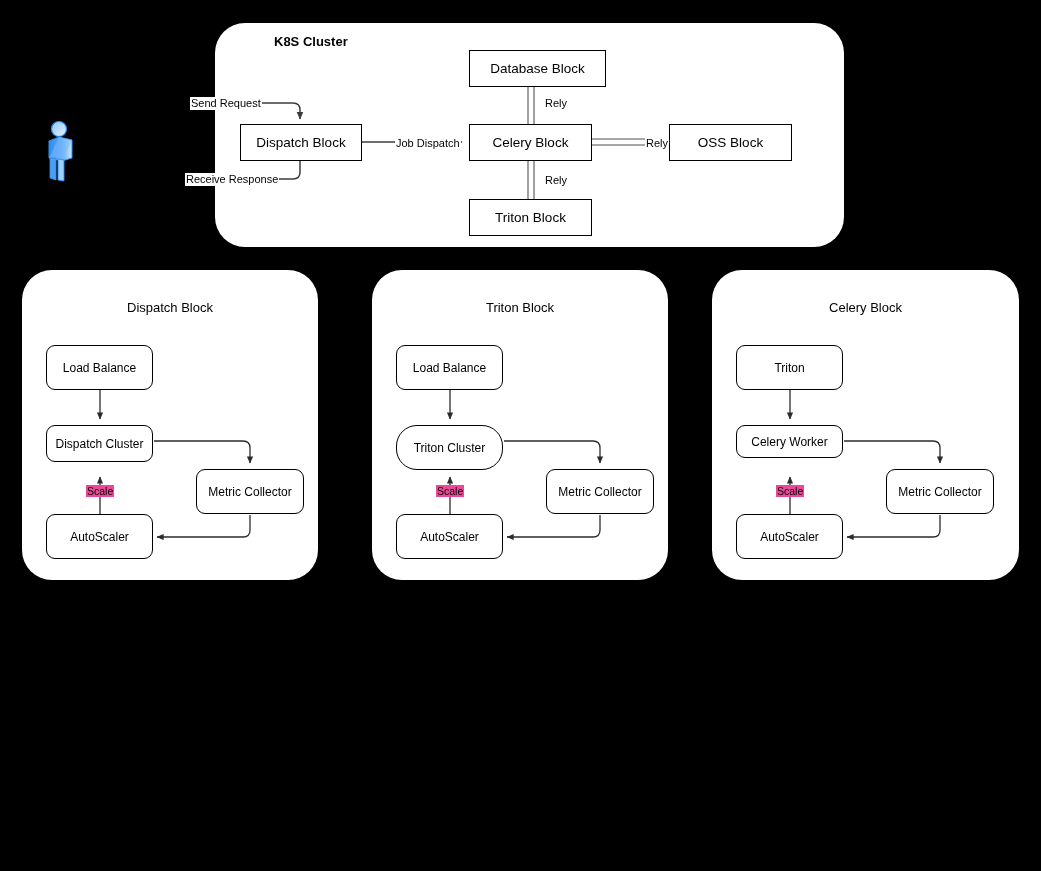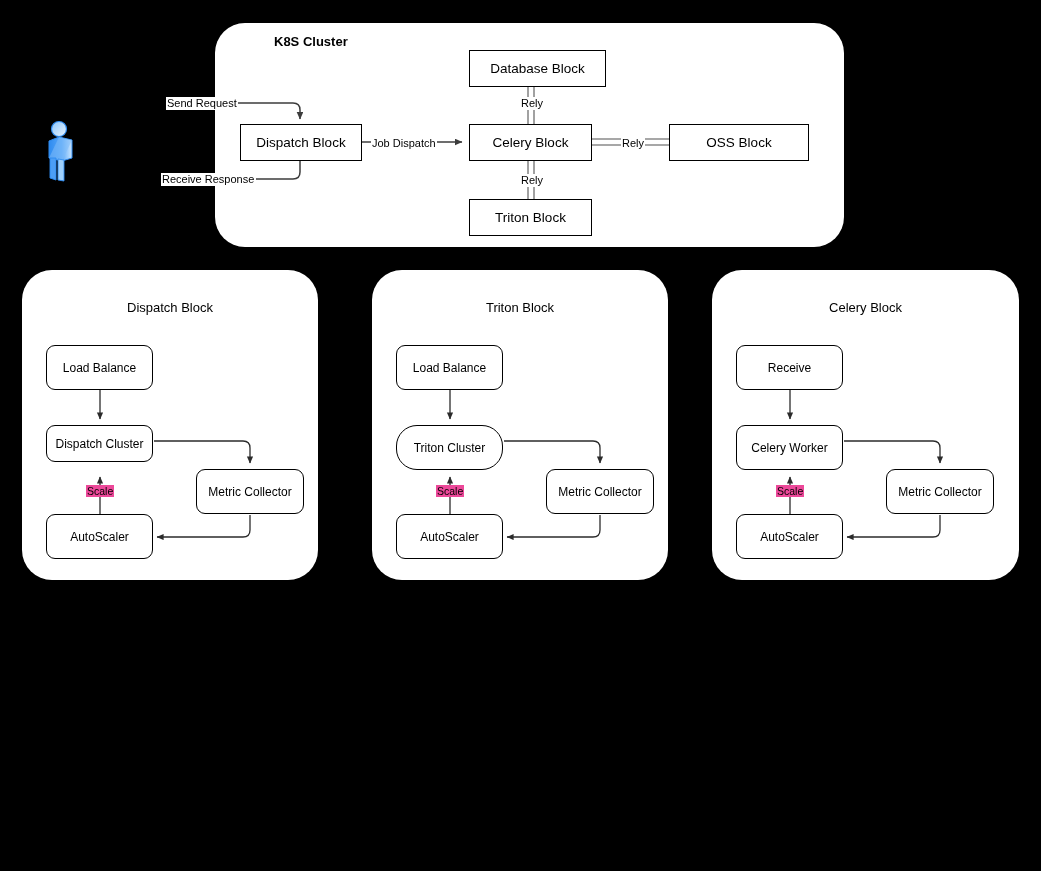--- a/index.html
+++ b/index.html
@@ -70,20 +70,21 @@
 
   
   .edge-label {
     position: absolute;
     background: #ffffff;
     font-size: 11px;
     color: #000000;
     white-space: nowrap;
     line-height: 13px;
     padding: 0 1px;
+    margin-left: 24px;
   }
   .edge-label-sm {
     position: absolute;
     background: #ec4899;
     font-size: 10.5px;
     color: #000000;
     white-space: nowrap;
     line-height: 12px;
     padding: 0 1px;
   }
@@ -163,21 +164,21 @@
 <div class="edge-label" style="left:161px; top:173px;">Receive Response</div>
 <div class="edge-label" style="left:371px; top:137px;">Job Dispatch</div>
 <div class="edge-label" style="left:520px; top:97px;">Rely</div>
 <div class="edge-label" style="left:520px; top:174px;">Rely</div>
 <div class="edge-label" style="left:621px; top:137px;">Rely</div>
 
 <div class="node-rect" style="left:240px; top:124px; width:122px; height:37px;">Dispatch Block</div>
 <div class="node-rect" style="left:469px; top:124px; width:123px; height:37px;">Celery Block</div>
 <div class="node-rect" style="left:469px; top:50px; width:137px; height:37px;">Database Block</div>
 <div class="node-rect" style="left:469px; top:199px; width:123px; height:37px;">Triton Block</div>
-<div class="node-rect" style="left:669px; top:124px; width:140px; height:37px;">OSS Block</div>
+<div class="node-rect" style="left:669px; top:124px; width:123px; height:37px;">OSS Block</div>
 
 <div class="panel" style="left:22px; top:270px; width:296px; height:310px;"></div>
 <div class="panel-title" style="left:22px; top:300px; width:296px;">Dispatch Block</div>
 
 <svg class="edges" width="1041" height="871">
 
   <path d="M100,390 L100,419" fill="none" stroke="#2b2b2b" stroke-width="1.3" marker-end="url(#arrowThin)"></path>
 
   <path d="M154,441 L243,441 Q250,441 250,448 L250,463" fill="none" stroke="#2b2b2b" stroke-width="1.3" marker-end="url(#arrowThin)"></path>
 
@@ -215,16 +216,16 @@
 
 <svg class="edges" width="1041" height="871">
   <path d="M790,390 L790,419" fill="none" stroke="#2b2b2b" stroke-width="1.3" marker-end="url(#arrowThin)"></path>
   <path d="M844,441 L933,441 Q940,441 940,448 L940,463" fill="none" stroke="#2b2b2b" stroke-width="1.3" marker-end="url(#arrowThin)"></path>
   <path d="M940,515 L940,530 Q940,537 933,537 L847,537" fill="none" stroke="#2b2b2b" stroke-width="1.3" marker-end="url(#arrowThin)"></path>
   <path d="M790,514 L790,477" fill="none" stroke="#2b2b2b" stroke-width="1.3" marker-end="url(#arrowThin)"></path>
 </svg>
 
 <div class="edge-label-sm" style="left:776px; top:485px;">Scale</div>
 
-<div class="node-round" style="left:736px; top:345px; width:107px; height:45px;">Receive</div>
-<div class="node-round" style="left:736px; top:425px; width:107px; height:45px;">Celery Worker</div>
+<div class="node-round" style="left:736px; top:345px; width:107px; height:45px;">Triton</div>
+<div class="node-round" style="left:736px; top:425px; width:107px; height:33px;">Celery Worker</div>
 <div class="node-round" style="left:886px; top:469px; width:108px; height:45px;">Metric Collector</div>
 <div class="node-round" style="left:736px; top:514px; width:107px; height:45px;">AutoScaler</div>
 
 </body></html>

